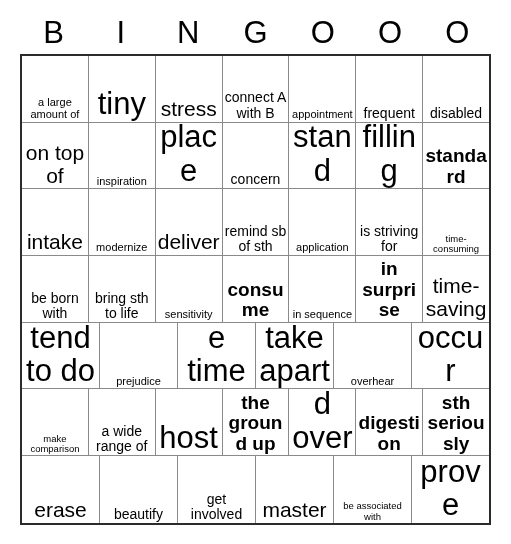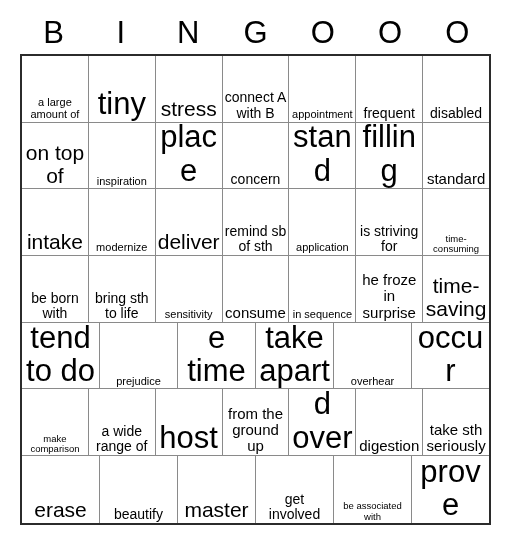--- a/index.html
+++ b/index.html
@@ -78,21 +78,21 @@
     line-height: 1.08;
     word-wrap: break-word;
     overflow-wrap: break-word;
     hyphens: none;
   }
 
   
   .fs-xl  { font-size: 31px; }
   .fs-lg  { font-size: 21px; }
   .fs-md  { font-size: 14px; }
-  .fs-sm  { font-size: 15px; }
+  .fs-sm  { font-size: 19px; font-weight: bold; }
   .fs-xs  { font-size: 11px; }
   .fs-xxs { font-size: 9.5px; }
 </style>
 </head>
 <body>
 
 <div id="bingo-card">
 
   <div class="header-row">
     <div class="header-cell">B</div>
@@ -241,26 +241,26 @@
         </div>
       </div>
       <div class="grid-row">
         <div class="cell">
           <span class="cell-text fs-lg">erase</span>
         </div>
         <div class="cell">
           <span class="cell-text fs-md">beautify</span>
         </div>
         <div class="cell">
+          <span class="cell-text fs-md">get involved</span>
+        </div>
+        <div class="cell">
           <span class="cell-text fs-lg">master</span>
         </div>
         <div class="cell">
-          <span class="cell-text fs-md">get involved</span>
-        </div>
-        <div class="cell">
           <span class="cell-text fs-xxs">be associated with</span>
         </div>
         <div class="cell">
           <span class="cell-text fs-xl">prove</span>
         </div>
       </div>
     </div>
 
 </div>
 

